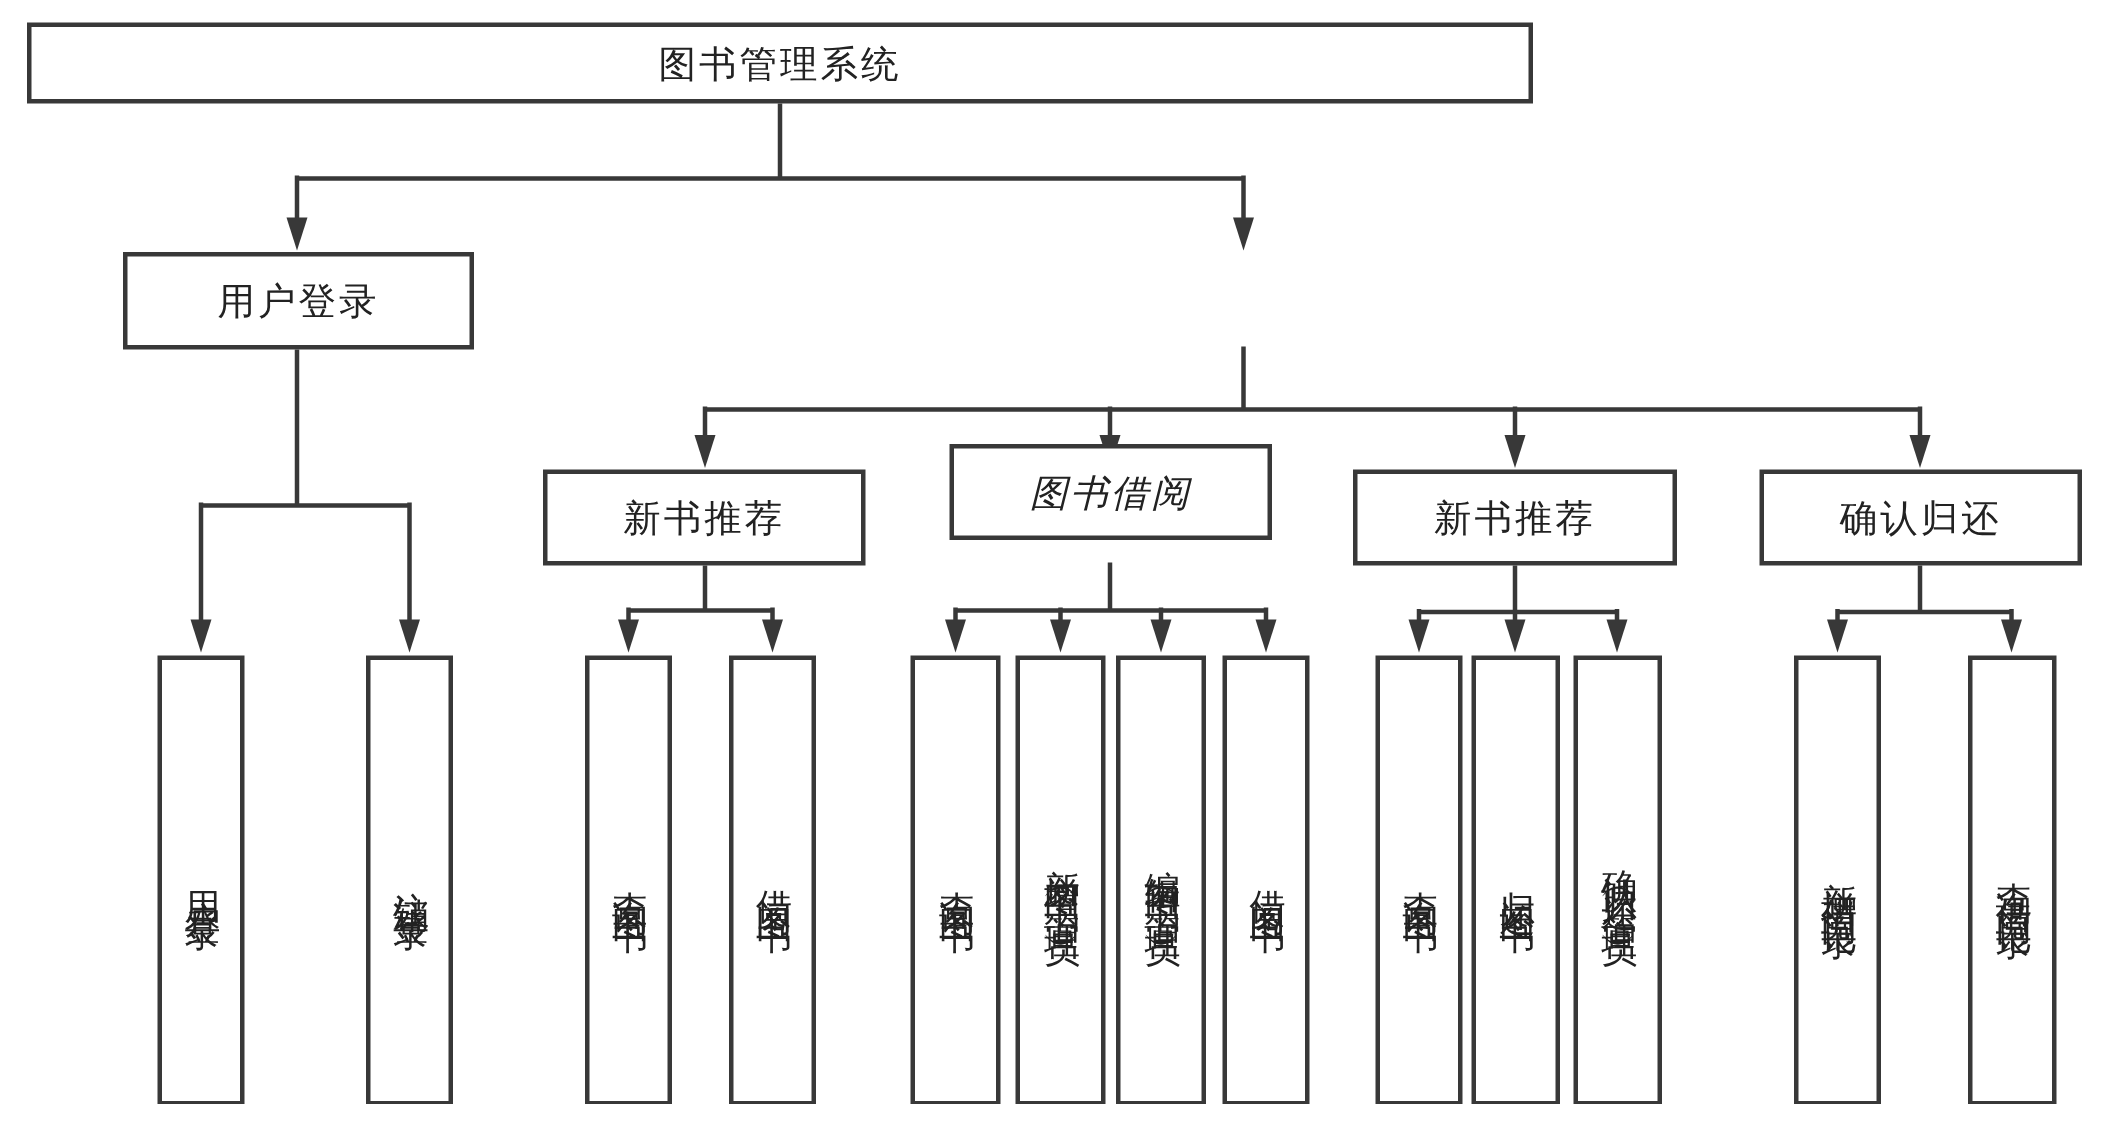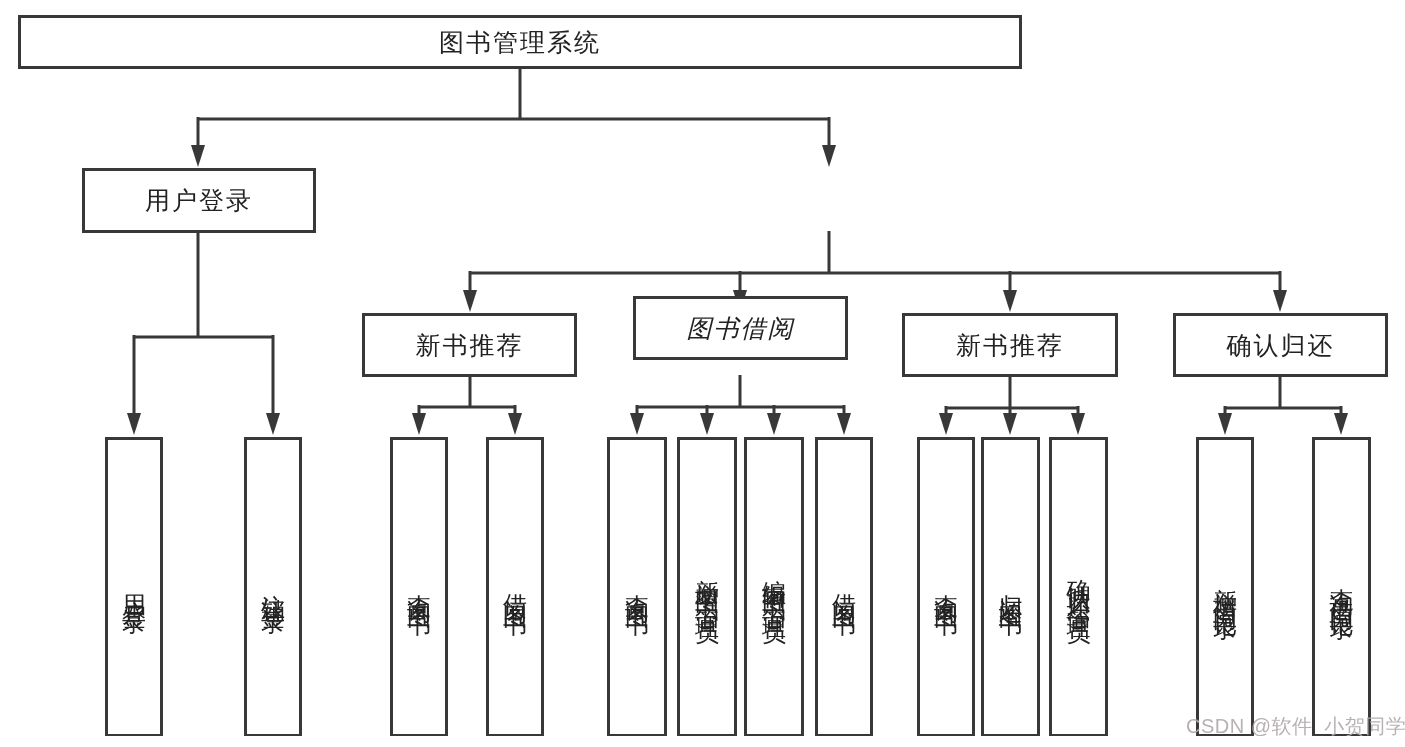--- a/index.html
+++ b/index.html
@@ -132,15 +132,14 @@
   <div class="vbox" style="left:744px; width:60px;">编辑图书（管理员）</div>
   <div class="vbox" style="left:815px;">借阅图书</div>
 
   <div class="vbox" style="left:917px;">查询图书</div>
   <div class="vbox" style="left:981px; width:59px;">归还图书</div>
   <div class="vbox" style="left:1049px; width:59px;">确认归还（管理员）</div>
 
   <div class="vbox" style="left:1196px;">新增借阅记录</div>
   <div class="vbox" style="left:1312px; width:59px;">查询借阅记录</div>
 
-  <div class="watermark">CSDN @软件_小贺同学</div>
 
 </div>
 
 </body></html>

